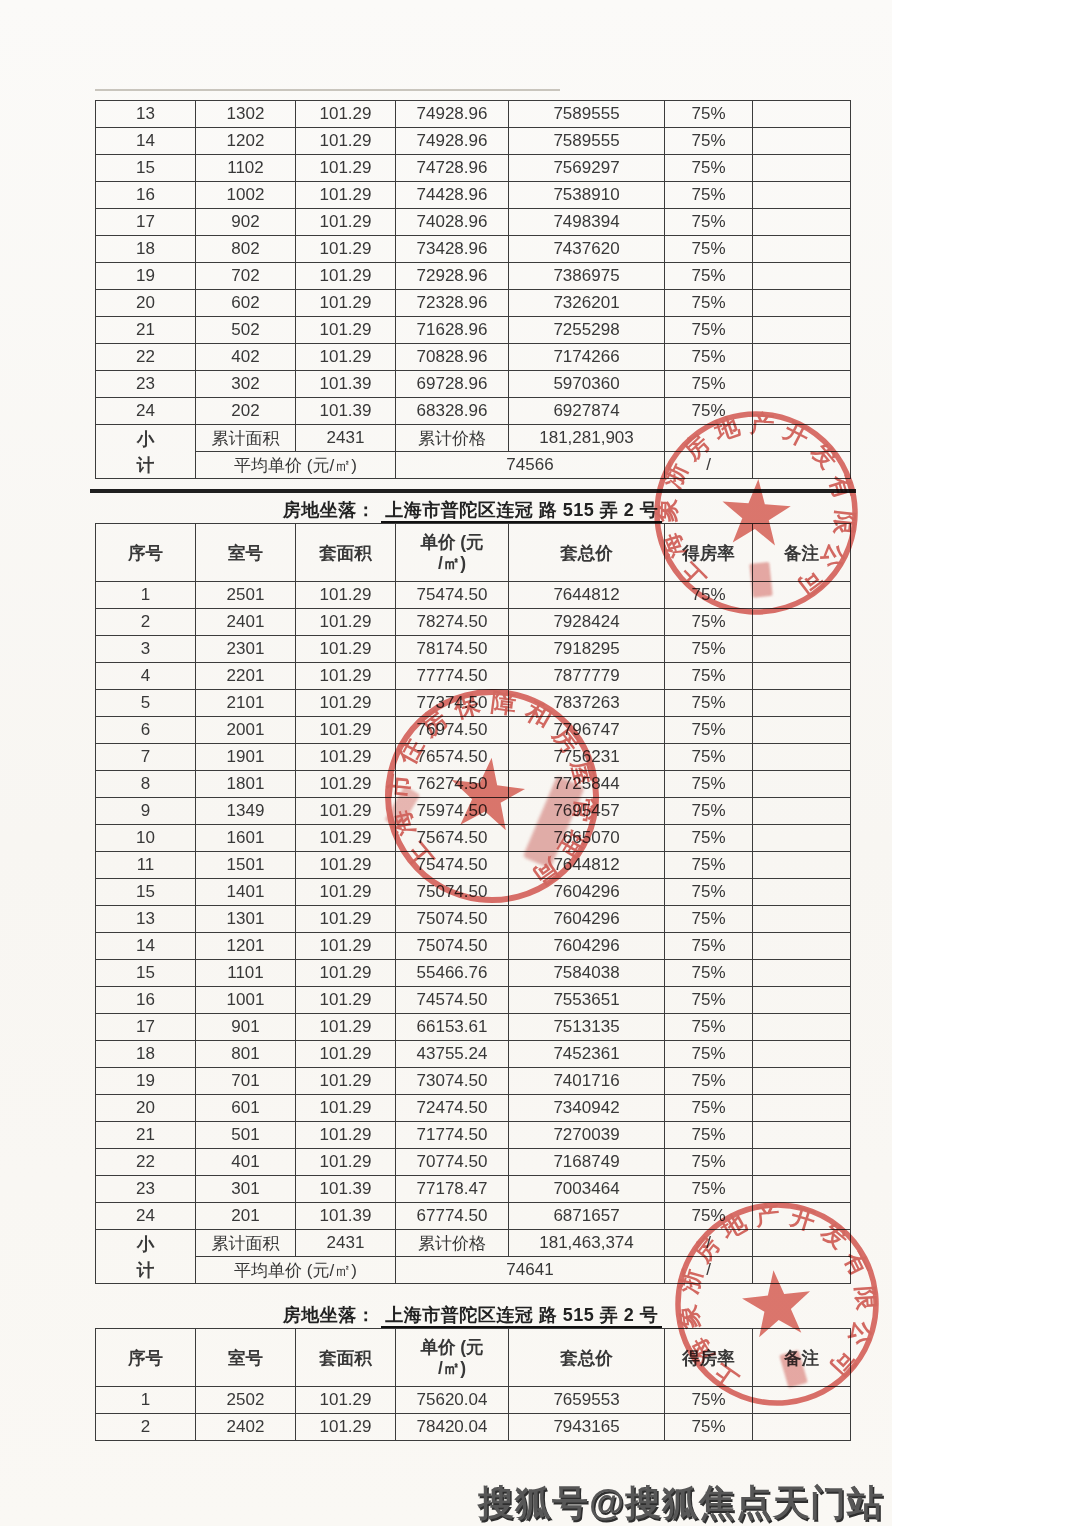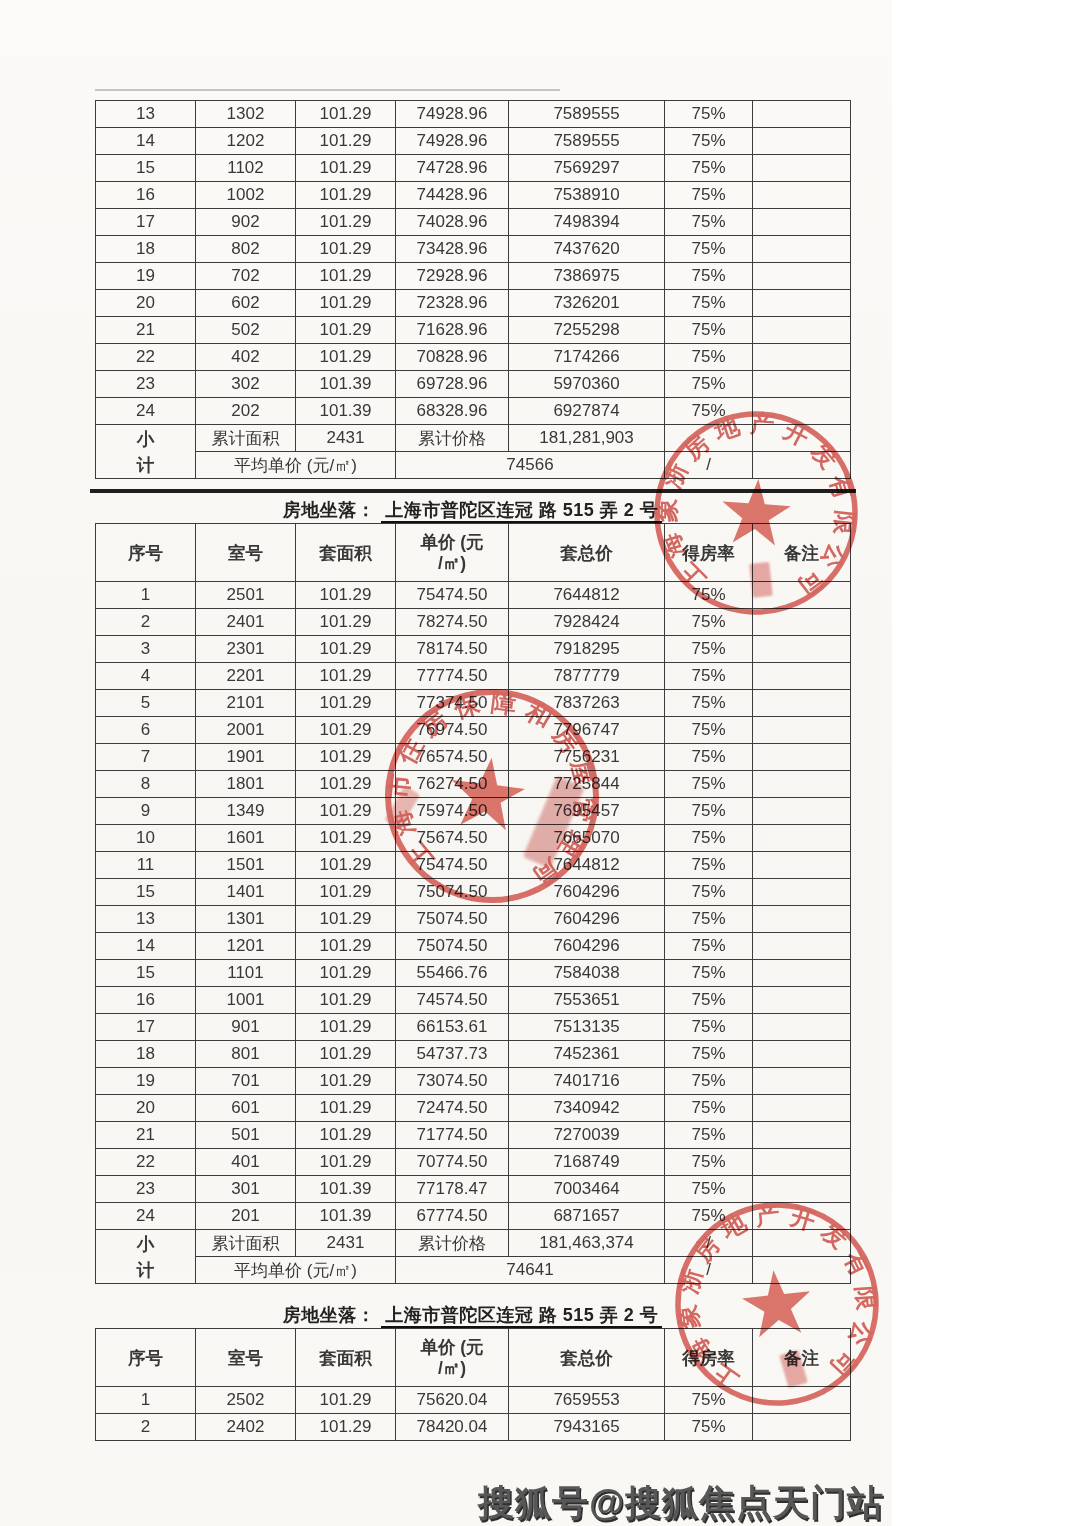--- a/index.html
+++ b/index.html
@@ -381,21 +381,21 @@
           <td>101.29</td>
           <td>66153.61</td>
           <td>7513135</td>
           <td>75%</td>
           <td></td>
         </tr>
         <tr class="drow">
           <td>18</td>
           <td>801</td>
           <td>101.29</td>
-          <td>54737.73</td>
+          <td>43755.24</td>
           <td>7452361</td>
           <td>75%</td>
           <td></td>
         </tr>
         <tr class="drow">
           <td>19</td>
           <td>701</td>
           <td>101.29</td>
           <td>73074.50</td>
           <td>7401716</td>

